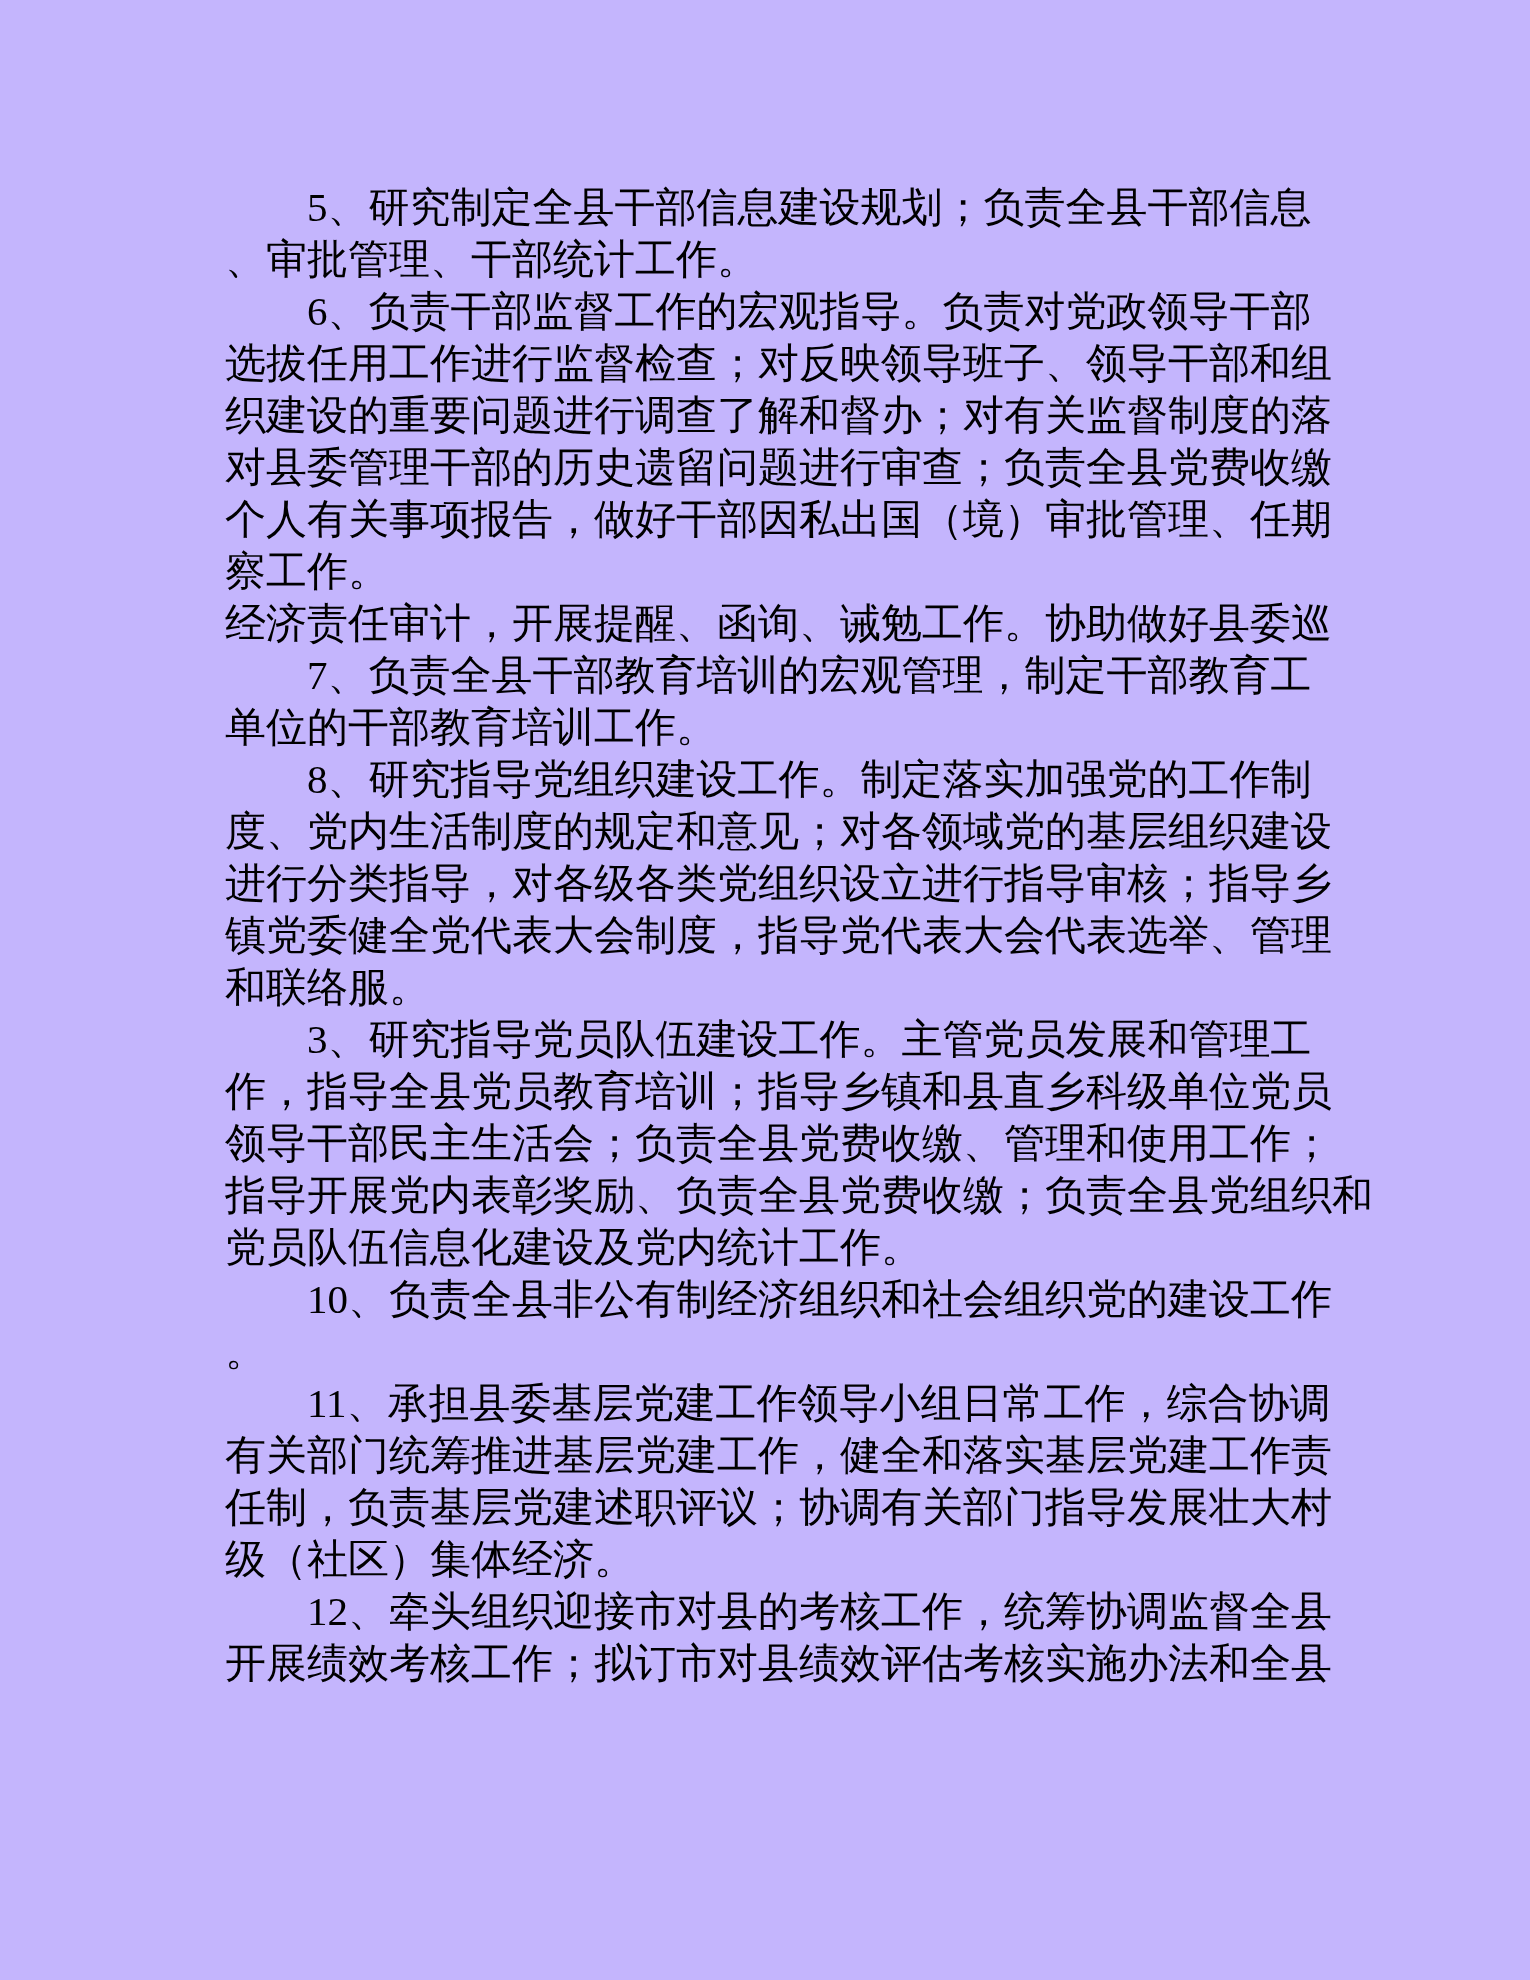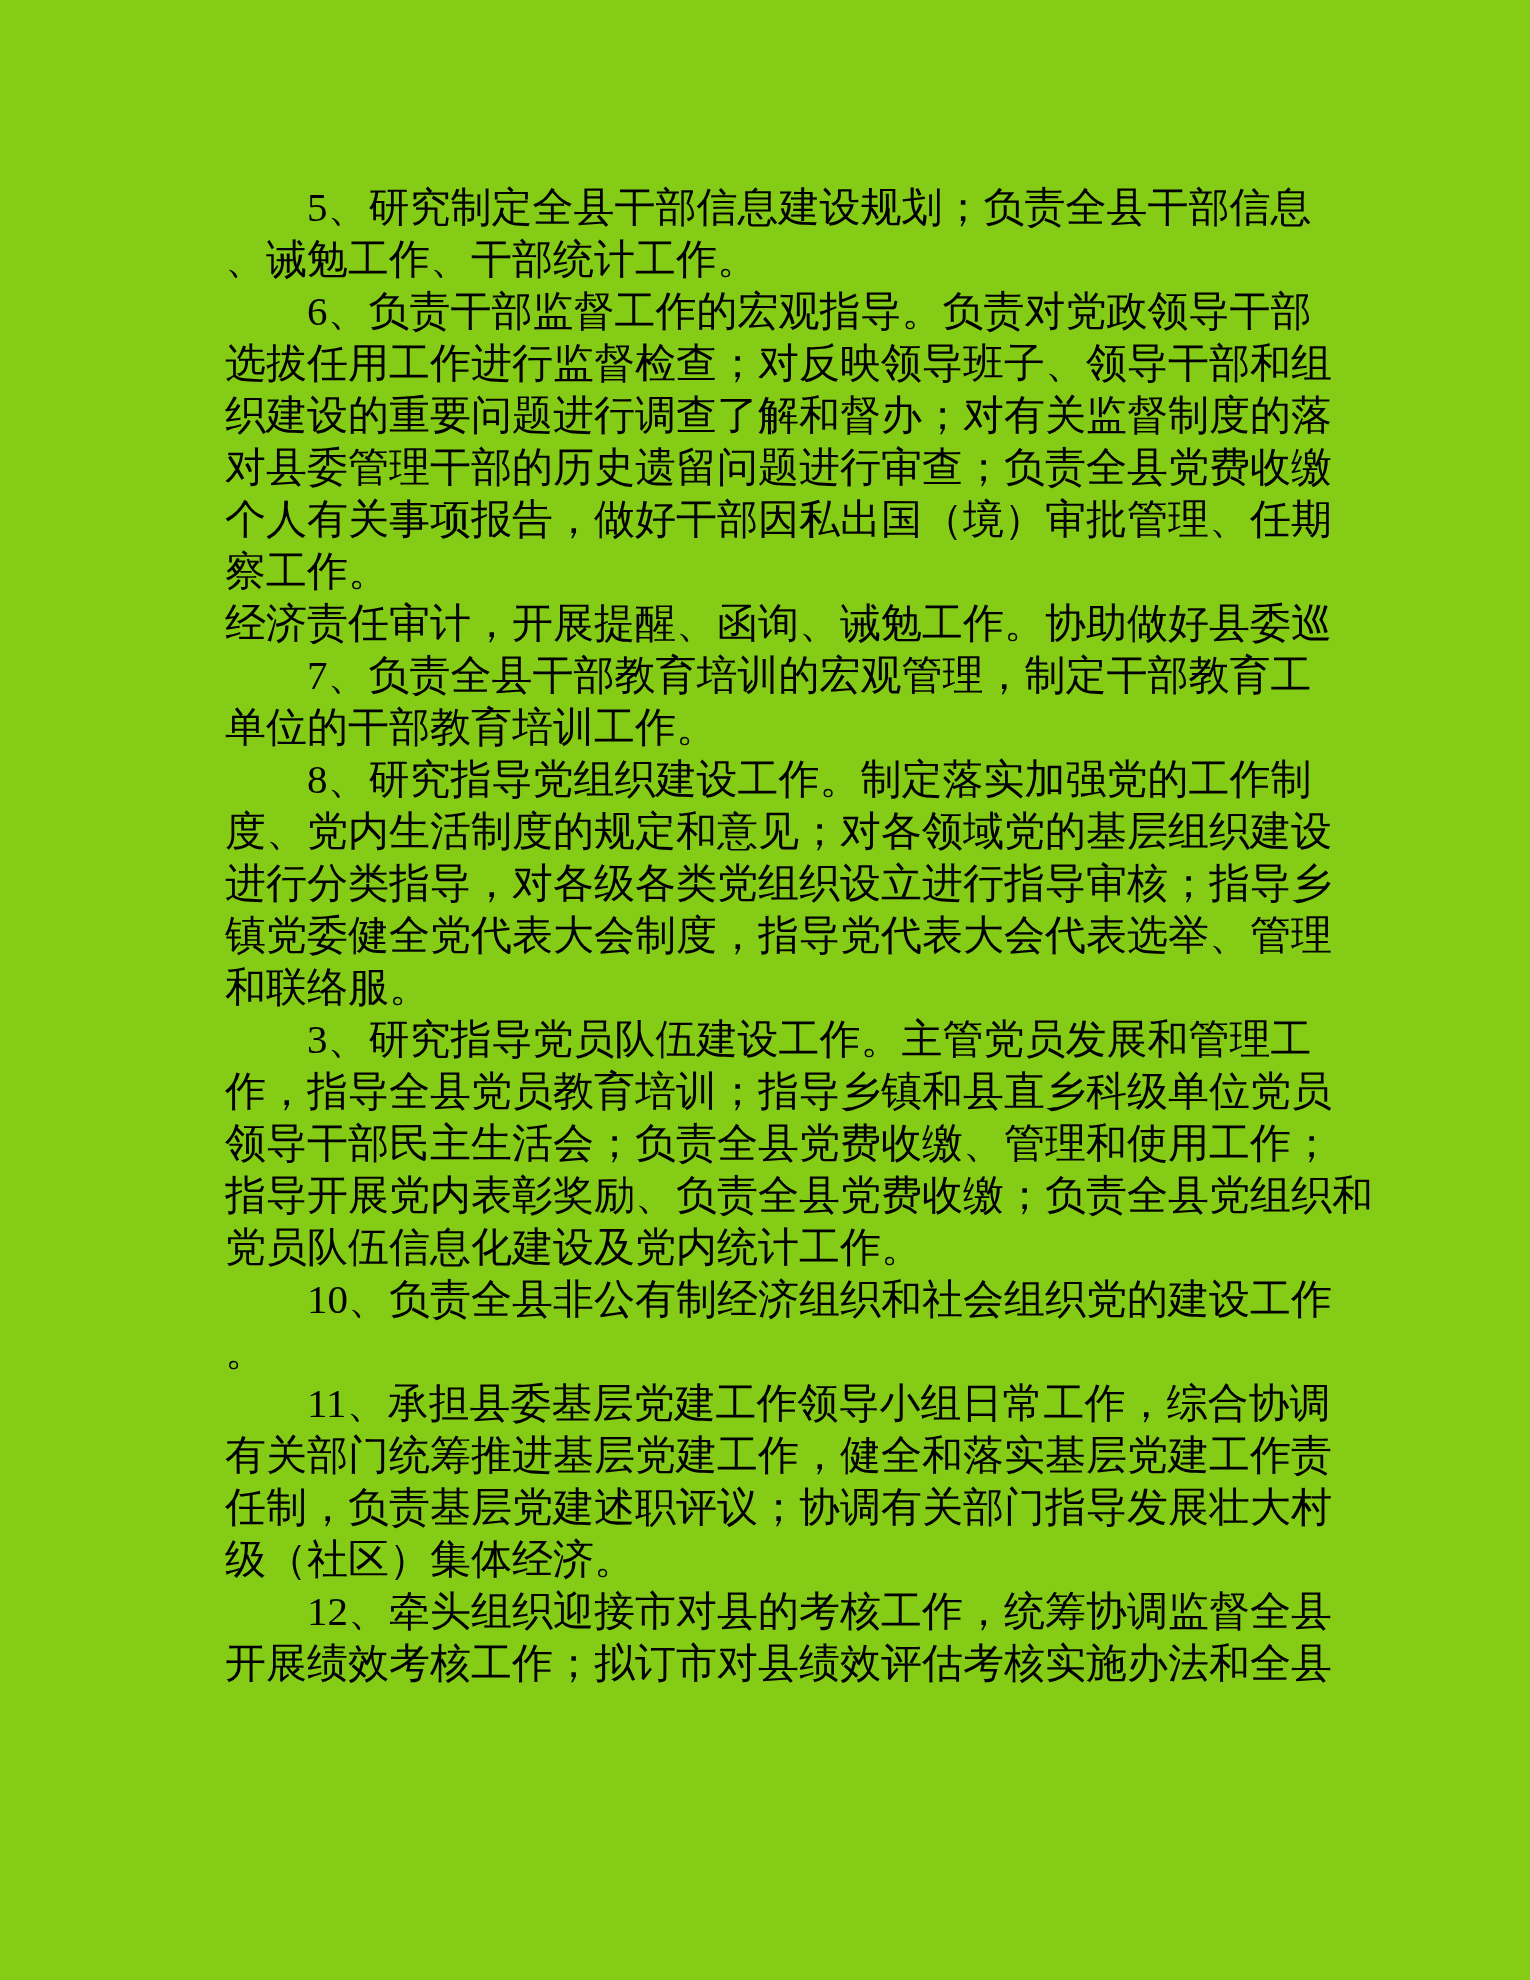--- a/index.html
+++ b/index.html
@@ -4,21 +4,21 @@
 <style>
   html, body {
     margin: 0;
     padding: 0;
     background: #ffffff;
   }
   .page {
     position: relative;
     width: 1530px;
     height: 1980px;
-    background: #84cc16;
+    background: #c4b5fd;
     overflow: hidden;
   }
   .text-block {
     position: absolute;
     left: 225px;
     top: 181px;
     width: 1115px;
     font-family: "Liberation Serif", "DejaVu Serif", serif;
     font-size: 41px;
     line-height: 52px;
@@ -33,21 +33,21 @@
   .doc-line.first-line {
     text-indent: 82px; 
   }
 </style>
 </head>
 <body>
 
 <div class="page">
   <div class="text-block">
       <div class="doc-line first-line">5、研究制定全县干部信息建设规划；负责全县干部信息</div>
-      <div class="doc-line">、诫勉工作、干部统计工作。</div>
+      <div class="doc-line">、审批管理、干部统计工作。</div>
       <div class="doc-line first-line">6、负责干部监督工作的宏观指导。负责对党政领导干部</div>
       <div class="doc-line">选拔任用工作进行监督检查；对反映领导班子、领导干部和组</div>
       <div class="doc-line">织建设的重要问题进行调查了解和督办；对有关监督制度的落</div>
       <div class="doc-line">对县委管理干部的历史遗留问题进行审查；负责全县党费收缴</div>
       <div class="doc-line">个人有关事项报告，做好干部因私出国（境）审批管理、任期</div>
       <div class="doc-line">察工作。</div>
       <div class="doc-line">经济责任审计，开展提醒、函询、诫勉工作。协助做好县委巡</div>
       <div class="doc-line first-line">7、负责全县干部教育培训的宏观管理，制定干部教育工</div>
       <div class="doc-line">单位的干部教育培训工作。</div>
       <div class="doc-line first-line">8、研究指导党组织建设工作。制定落实加强党的工作制</div>

